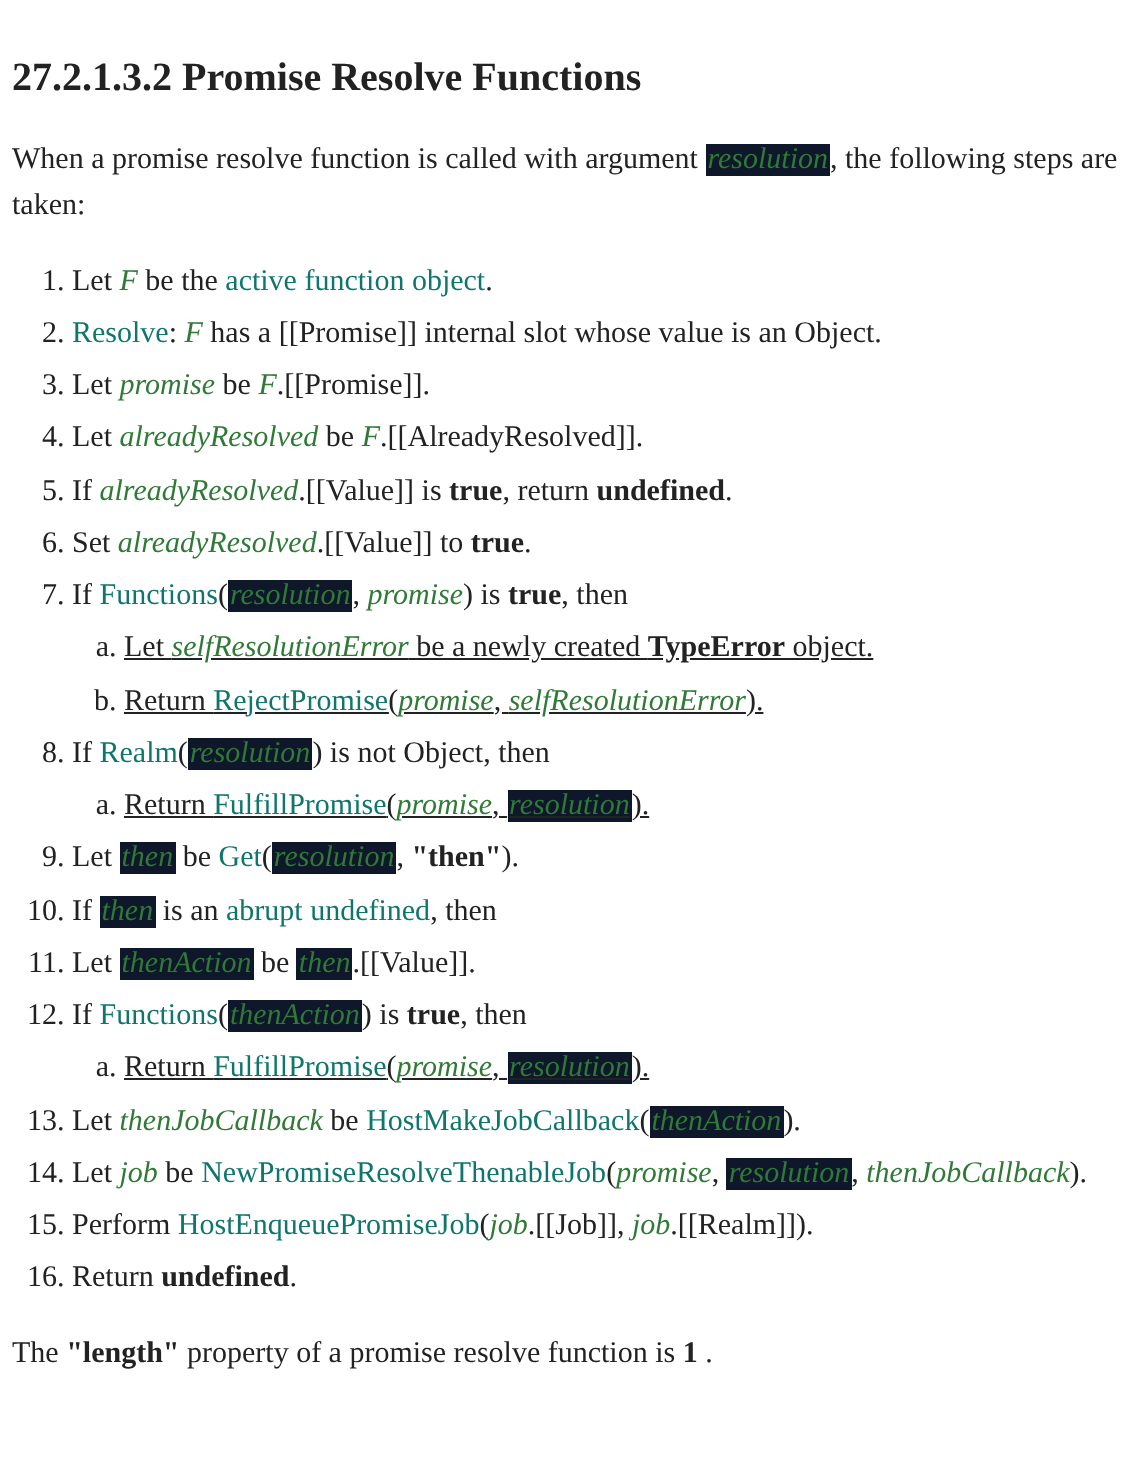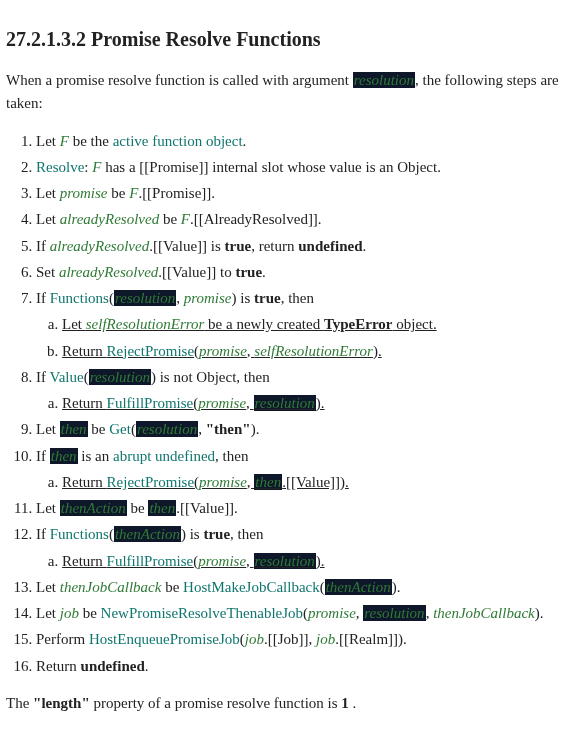--- a/index.html
+++ b/index.html
@@ -71,27 +71,25 @@
       <li>Let <span class="var-it">F</span> be the <a class="term-link" href="#">active function object</a>.</li>
       <li><a class="term-link" href="#">Resolve</a>: <span class="var-it">F</span> has a [[Promise]] internal slot whose value is an Object.</li>
       <li>Let <span class="var-it">promise</span> be <span class="var-it">F</span>.[[Promise]].</li>
       <li>Let <span class="var-it">alreadyResolved</span> be <span class="var-it">F</span>.[[AlreadyResolved]].</li>
       <li>If <span class="var-it">alreadyResolved</span>.[[Value]] is <span class="bold">true</span>, return <span class="bold">undefined</span>.</li>
       <li>Set <span class="var-it">alreadyResolved</span>.[[Value]] to <span class="bold">true</span>.</li>
       <li>If <a class="term-link" href="#">Functions</a>(<span class="var-hl">resolution</span>, <span class="var-it">promise</span>) is <span class="bold">true</span>, then<ol class="sub">
           <li>Let <span class="var-it">selfResolutionError</span> be a newly created <span class="bold">TypeError</span> object.</li>
           <li>Return <a class="term-link" href="#">RejectPromise</a>(<span class="var-it">promise</span>, <span class="var-it">selfResolutionError</span>).</li>
         </ol></li>
-      <li>If <a class="term-link" href="#">Value</a>(<span class="var-hl">resolution</span>) is not Object, then<ol class="sub">
+      <li>If <a class="term-link" href="#">Realm</a>(<span class="var-hl">resolution</span>) is not Object, then<ol class="sub">
           <li>Return <a class="term-link" href="#">FulfillPromise</a>(<span class="var-it">promise</span>, <span class="var-hl">resolution</span>).</li>
         </ol></li>
       <li>Let <span class="var-hl">then</span> be <a class="term-link" href="#">Get</a>(<span class="var-hl">resolution</span>, <span class="bold">"then"</span>).</li>
-      <li>If <span class="var-hl">then</span> is an <a class="term-link" href="#">abrupt undefined</a>, then<ol class="sub">
-          <li>Return <a class="term-link" href="#">RejectPromise</a>(<span class="var-it">promise</span>, <span class="var-hl">then</span>.[[Value]]).</li>
-        </ol></li>
+      <li>If <span class="var-hl">then</span> is an <a class="term-link" href="#">abrupt undefined</a>, then</li>
       <li>Let <span class="var-hl">thenAction</span> be <span class="var-hl">then</span>.[[Value]].</li>
       <li>If <a class="term-link" href="#">Functions</a>(<span class="var-hl">thenAction</span>) is <span class="bold">true</span>, then<ol class="sub">
           <li>Return <a class="term-link" href="#">FulfillPromise</a>(<span class="var-it">promise</span>, <span class="var-hl">resolution</span>).</li>
         </ol></li>
       <li>Let <span class="var-it">thenJobCallback</span> be <a class="term-link" href="#">HostMakeJobCallback</a>(<span class="var-hl">thenAction</span>).</li>
       <li>Let <span class="var-it">job</span> be <a class="term-link" href="#">NewPromiseResolveThenableJob</a>(<span class="var-it">promise</span>, <span class="var-hl">resolution</span>, <span class="var-it">thenJobCallback</span>).</li>
       <li>Perform <a class="term-link" href="#">HostEnqueuePromiseJob</a>(<span class="var-it">job</span>.[[Job]], <span class="var-it">job</span>.[[Realm]]).</li>
       <li>Return <span class="bold">undefined</span>.</li>
     </ol>
 

